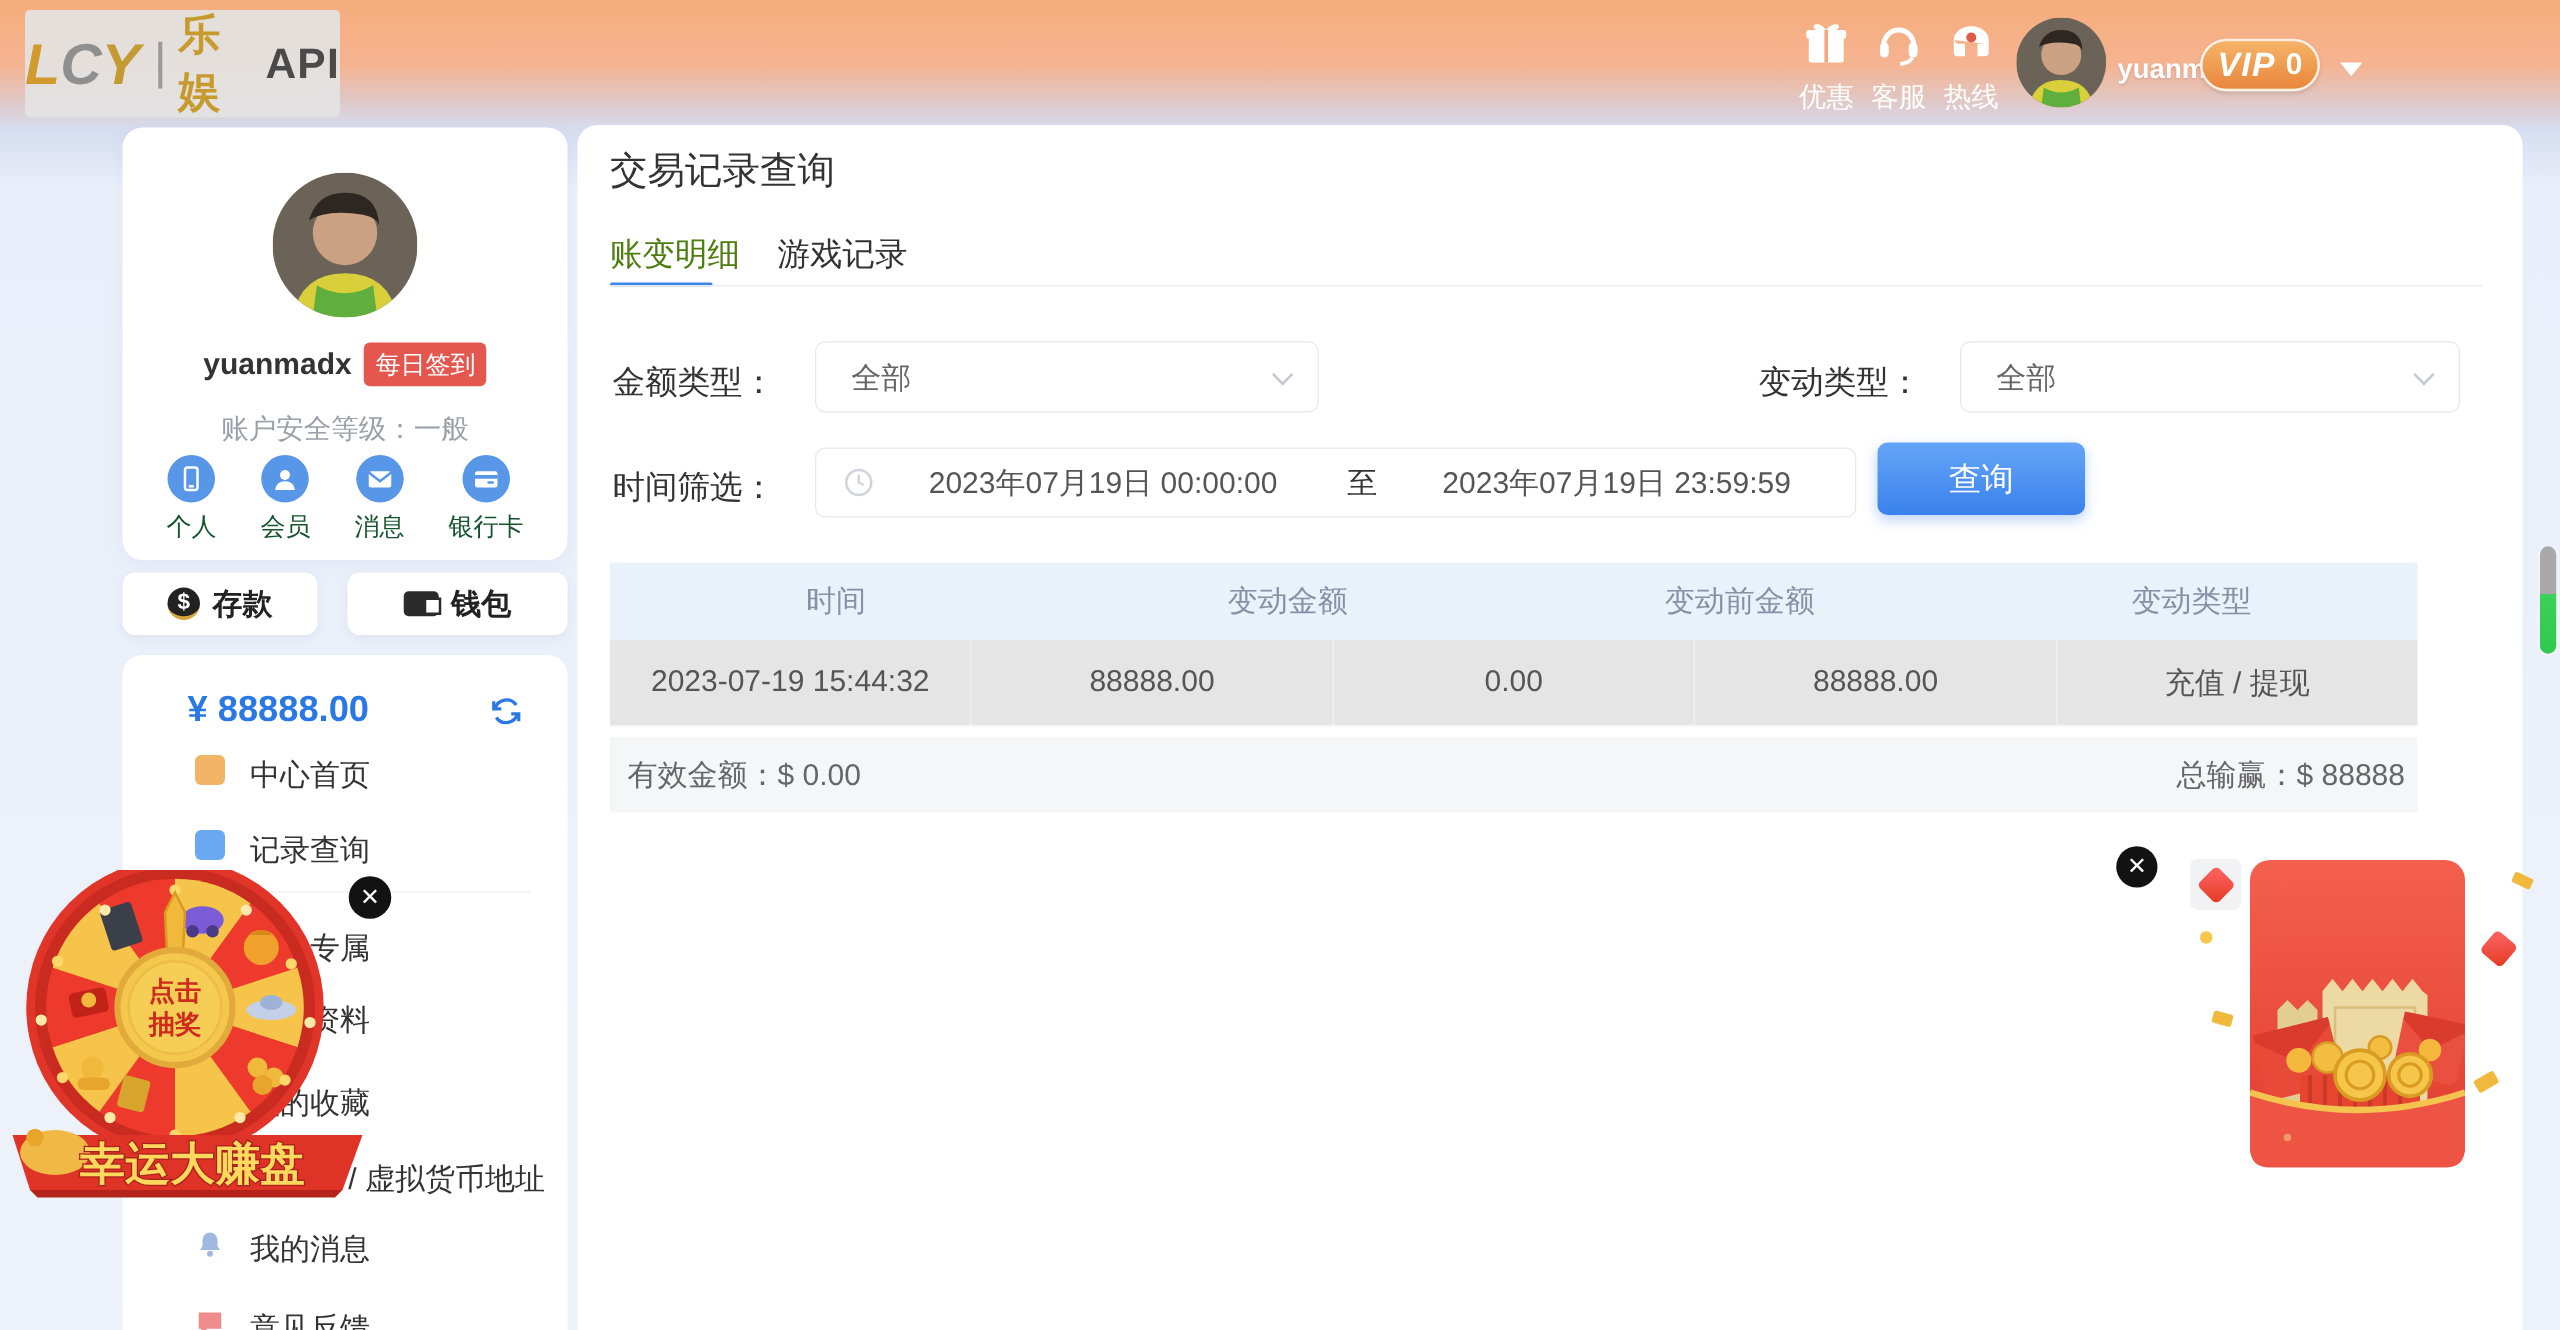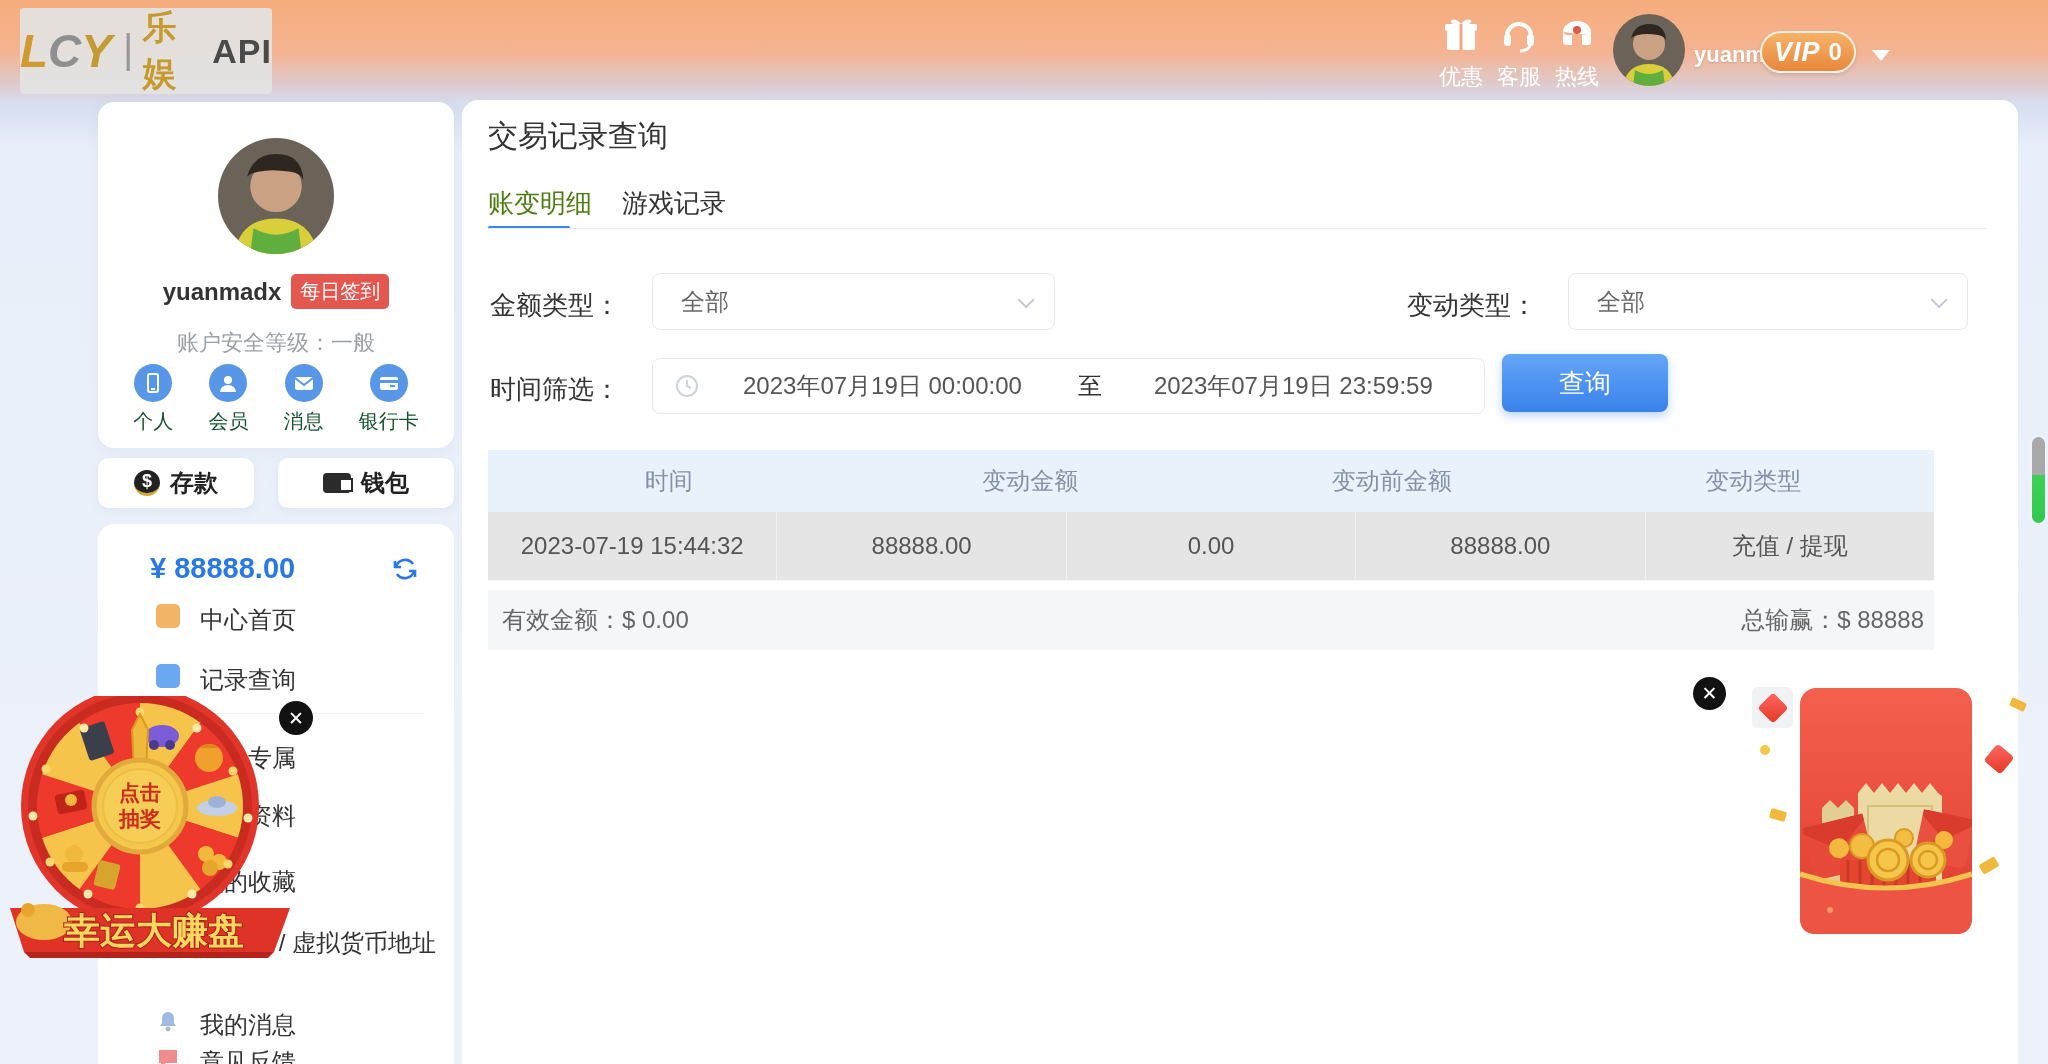--- a/index.html
+++ b/index.html
@@ -270,21 +270,21 @@
       <span class="mi-label">个人资料</span>
     </div>
     <div class="menu-item" style="top:342px">
       <span class="mi-ic" style="background:#9db8dd"></span>
       <span class="mi-label">我的收藏</span>
     </div>
     <div class="menu-item" style="top:403px">
       <span class="mi-ic" style="background:#9db8dd"></span>
       <span class="mi-label">银行卡 / 虚拟货币地址</span>
     </div>
-    <div class="menu-item" style="top:485px">
+    <div class="menu-item" style="top:459px">
       <span><svg viewBox="0 0 24 24" width="24" height="24">
             <path d="M12 3 a6 6 0 0 1 6 6 v5 l2 3 h-16 l2 -3 v-5 a6 6 0 0 1 6 -6z" fill="#9fb9e0"></path>
             <circle cx="12" cy="20" r="2.4" fill="#9fb9e0"></circle>
           </svg></span>
       <span class="mi-label">我的消息</span>
     </div>
     <div class="menu-item" style="top:522px">
       <span><svg viewBox="0 0 24 24" width="24" height="24">
             <path d="M3 4 h18 v13 h-11 l-5 4 v-4 h-2z" fill="#ef8d8d"></path>
           </svg></span>

